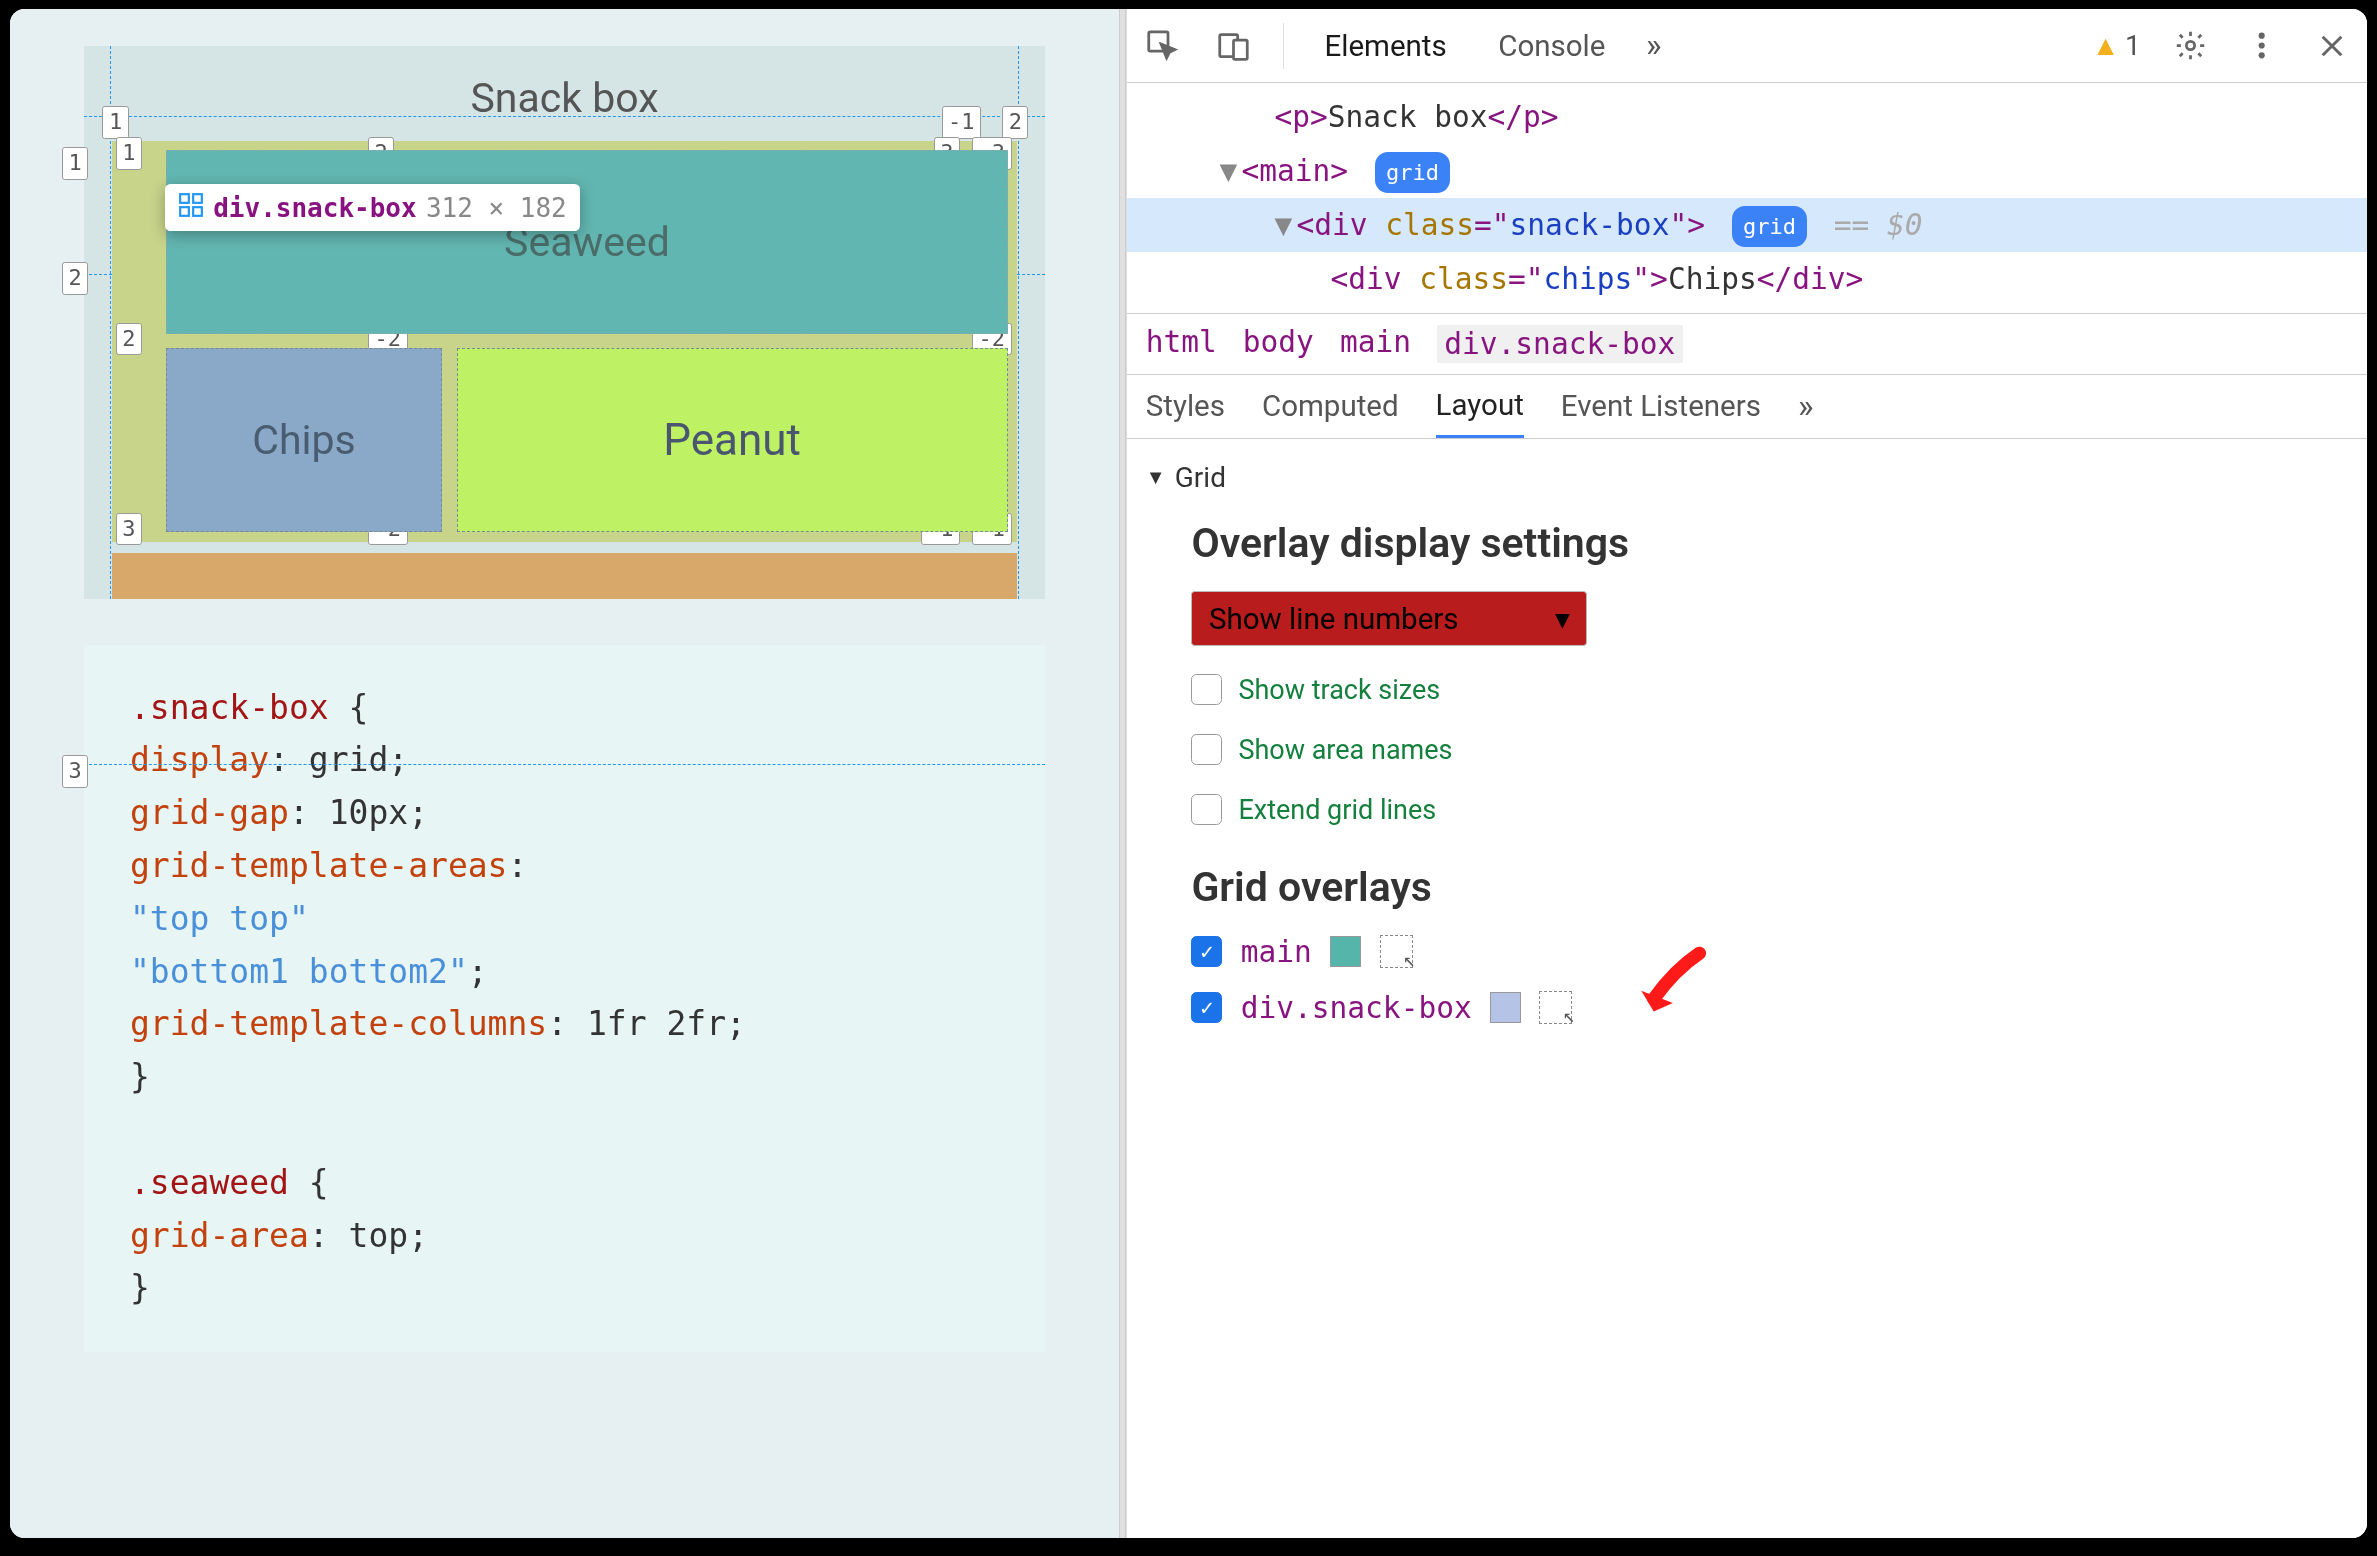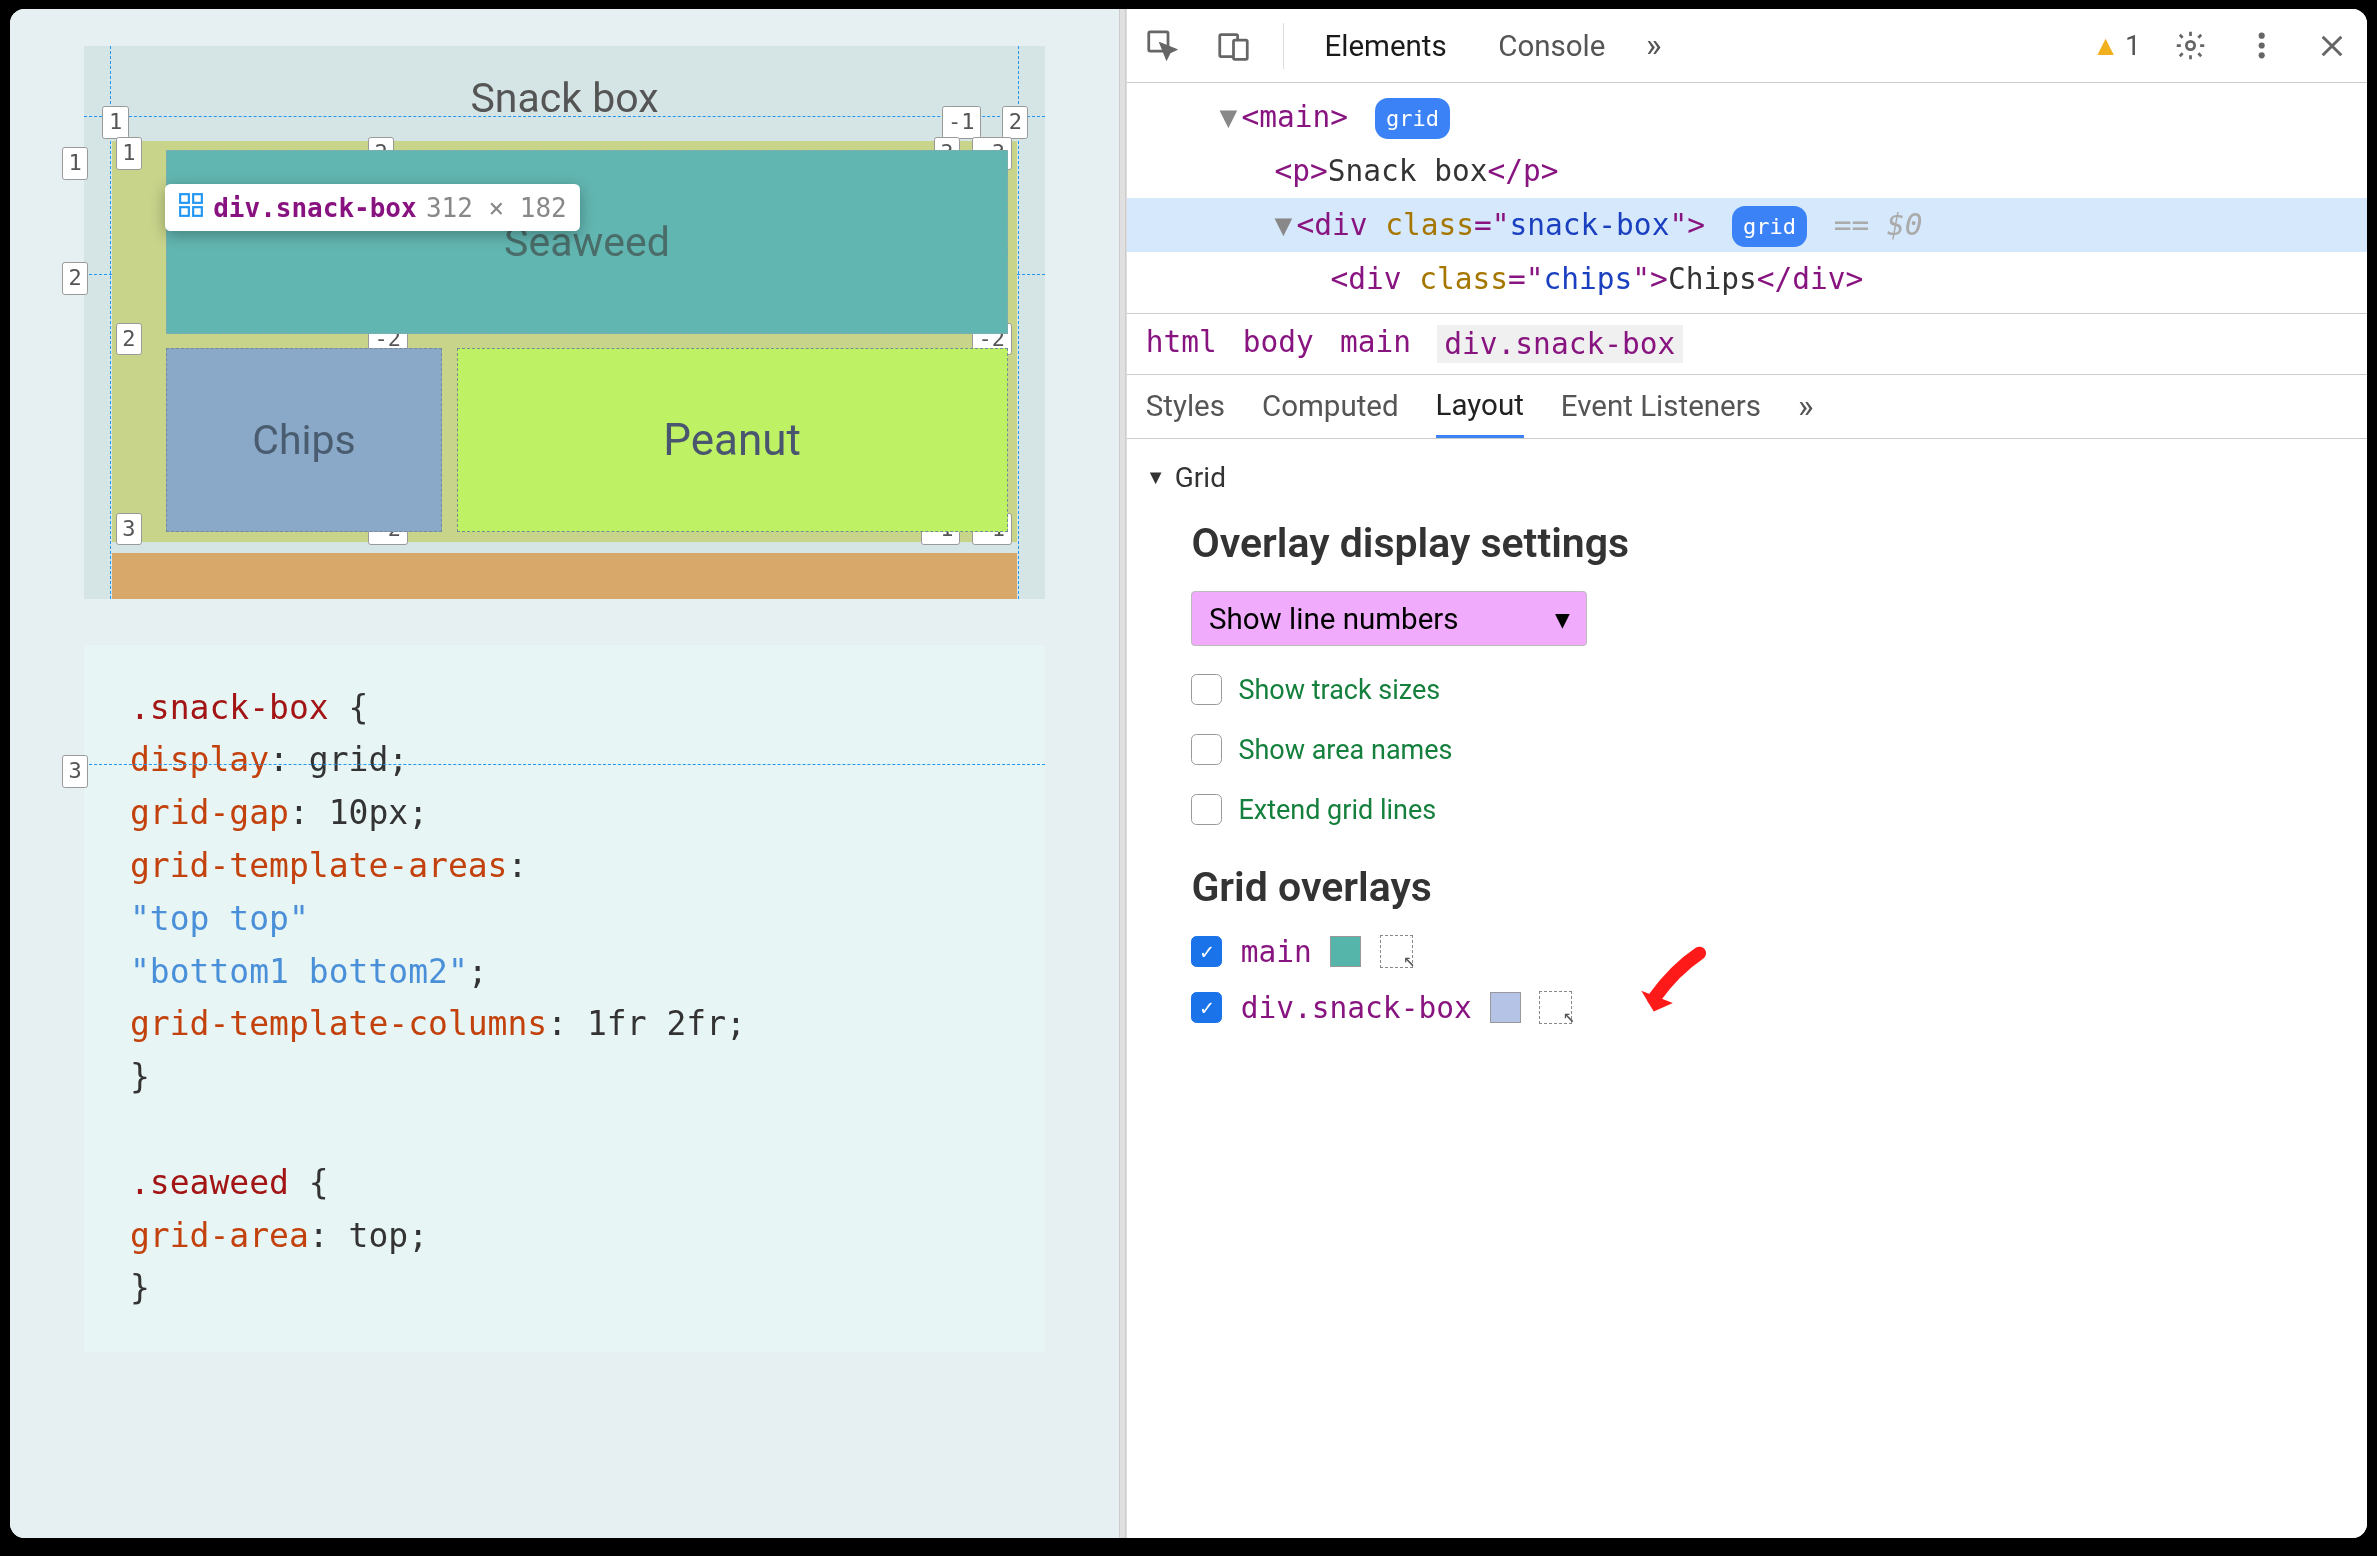--- a/index.html
+++ b/index.html
@@ -65,21 +65,21 @@
 
 .dt-subtabs { display:flex; border-bottom:0.9px solid #ccc; padding:0 18.4px; gap:37px; height:64px; align-items:center; }
 .dt-subtab { font-size:29.5px; color:#555; height:64px; display:flex; align-items:center; }
 .dt-subtab.active { color:#222; border-bottom:3.7px solid #3b82f6; }
 
 .layout-body { padding:14.7px 0; flex:1; overflow:auto; position:relative; }
 .layout-section-hdr { display:flex; align-items:center; gap:9.2px; padding:7.4px 18.4px; font-size:28px; color:#333; }
 .layout-section-hdr .tri { font-size:20px; }
 .layout-settings { padding:18.4px 64px; }
 .layout-settings h3 { font-size:41px; font-weight:600; color:#333; margin-bottom:24px; }
-.layout-select { border:0.9px solid #bbb; border-radius:3.7px; padding:9.2px 16.6px; font-size:29.5px; width:396px; background:#f0abfc; display:flex; justify-content:space-between; align-items:center; margin-bottom:28px; }
+.layout-select { border:0.9px solid #bbb; border-radius:3.7px; padding:9.2px 16.6px; font-size:29.5px; width:396px; background:#b91c1c; display:flex; justify-content:space-between; align-items:center; margin-bottom:28px; }
 .checkbox-row { display:flex; align-items:center; gap:16px; font-size:27px; color:#15803d; margin-bottom:28px; }
 .checkbox { width:31px; height:31px; border:1.8px solid #999; border-radius:5.5px; display:inline-flex; align-items:center; justify-content:center; }
 .checkbox.checked { background:#1a73e8; border-color:#1a73e8; color:#fff; font-size:22px; }
 
 .overlay-row { display:flex; align-items:center; gap:18.4px; font-size:29.5px; color:#881480; margin-bottom:22px; font-family:ui-monospace,monospace; }
 .swatch { width:31px; height:31px; border:0.9px solid #999; }
 .reveal-icon { width:33px; height:33px; border:1.8px dashed #888; position:relative; }
 .reveal-icon::after { content:"↖"; position:absolute; bottom:-3.7px; right:-3.7px; font-size:20px; color:#555; }
 
 .red-arrow { position:absolute; right:437px; top:451px; width:83px; height:83px; }
@@ -206,26 +206,26 @@
           </svg>
       </div>
       <div class="dt-tool-btn">
         <svg width="28" height="28" viewBox="0 0 24 24" stroke="#666" stroke-width="2.5">
             <path d="M4 4 L20 20 M20 4 L4 20"></path>
           </svg>
       </div>
     </div>
 
     <div class="dt-elements">
+      <div class="dt-row indent2">
+        <span class="dt-tag">&lt;p&gt;</span><span class="dt-text">Snack box</span><span class="dt-tag">&lt;/p&gt;</span>
+      </div>
       <div class="dt-row indent1">
         <span class="dt-arrow">▼</span><span class="dt-tag">&lt;main&gt;</span>
         <span class="grid-badge">grid</span>
-      </div>
-      <div class="dt-row indent2">
-        <span class="dt-tag">&lt;p&gt;</span><span class="dt-text">Snack box</span><span class="dt-tag">&lt;/p&gt;</span>
       </div>
       <div class="dt-row indent2 sel" style="position:relative;">
         
         <span class="dt-arrow">▼</span><span class="dt-tag">&lt;div </span><span class="dt-attr-name">class</span><span class="dt-tag">="</span><span class="dt-attr-val">snack-box</span><span class="dt-tag">"&gt;</span>
         <span class="grid-badge">grid</span>
         <span class="eq0">== $0</span>
       </div>
       <div class="dt-row indent3">
         <span class="dt-tag">&lt;div </span><span class="dt-attr-name">class</span><span class="dt-tag">="</span><span class="dt-attr-val">chips</span><span class="dt-tag">"&gt;</span><span class="dt-text">Chips</span><span class="dt-tag">&lt;/div&gt;</span>
       </div>

